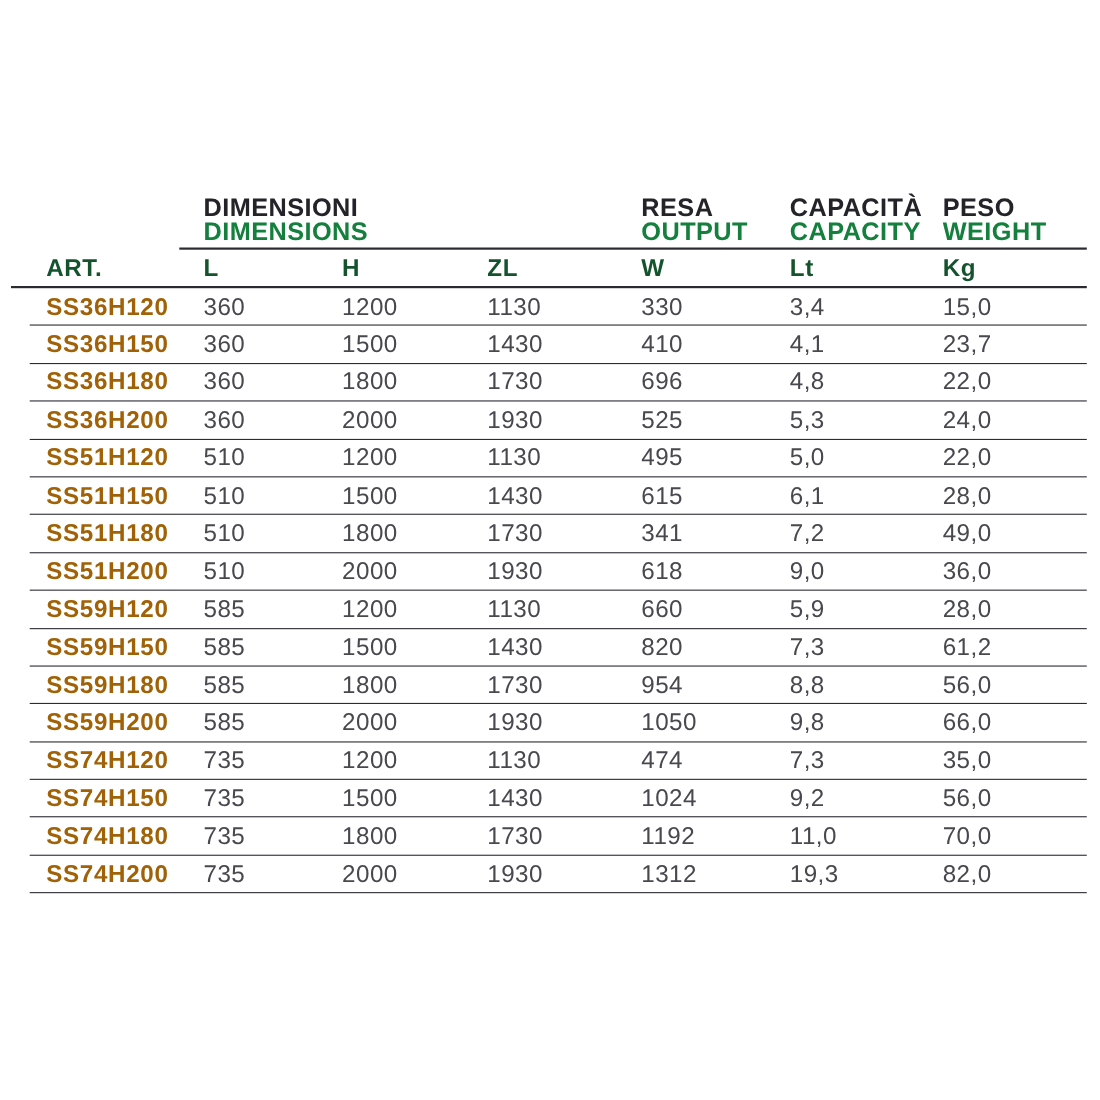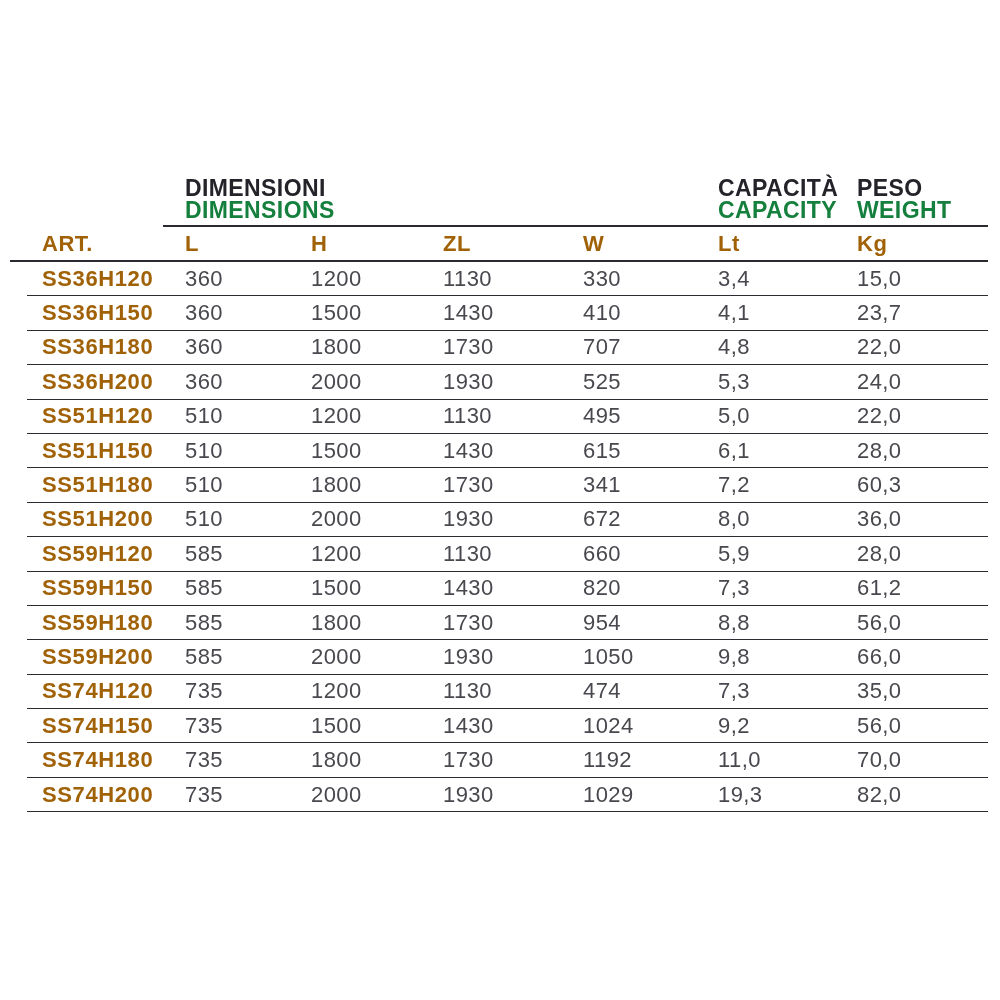--- a/index.html
+++ b/index.html
@@ -69,21 +69,21 @@
   .cols-row {
     display: grid;
     grid-template-columns: 153px 148px 132px 140px 135px 139px 131px;
     height: 33px;
     align-items: center;
     border-bottom: 2px solid #2a2a30;
   }
   .cols-row .hcell {
     font-size: 22px;
     font-weight: 600;
-    color: #a16207;
+    color: #14532d;
     letter-spacing: 0.5px;
     white-space: nowrap;
   }
   .cols-row .c0 { padding-left: 32px; }
   .cols-row .c1 { padding-left: 22px; }
 
   
   .data-row {
     display: grid;
     grid-template-columns: 136px 148px 132px 140px 135px 139px 131px;
@@ -112,20 +112,24 @@
 </head>
 <body>
 
 <div class="page">
   <div class="spec-table">
 
     <div class="group-band">
       <div class="group g-dimensions">
         <span class="it">DIMENSIONI</span>
         <span class="en">DIMENSIONS</span>
+      </div>
+      <div class="group g-output">
+        <span class="it">RESA</span>
+        <span class="en">OUTPUT</span>
       </div>
       <div class="group g-weight">
         <span class="it">PESO</span>
         <span class="en">WEIGHT</span>
       </div>
       <div class="group g-capacity">
         <span class="it">CAPACITÀ</span>
         <span class="en">CAPACITY</span>
       </div>
       <div class="group-underline"></div>
@@ -158,21 +162,21 @@
           <span class="cell num">1430</span>
           <span class="cell num">410</span>
           <span class="cell num">4,1</span>
           <span class="cell num">23,7</span>
         </div>
         <div class="data-row">
           <span class="cell art">SS36H180</span>
           <span class="cell num c1">360</span>
           <span class="cell num">1800</span>
           <span class="cell num">1730</span>
-          <span class="cell num">707</span>
+          <span class="cell num">696</span>
           <span class="cell num">4,8</span>
           <span class="cell num">22,0</span>
         </div>
         <div class="data-row">
           <span class="cell art">SS36H200</span>
           <span class="cell num c1">360</span>
           <span class="cell num">2000</span>
           <span class="cell num">1930</span>
           <span class="cell num">525</span>
           <span class="cell num">5,3</span>
@@ -196,29 +200,29 @@
           <span class="cell num">6,1</span>
           <span class="cell num">28,0</span>
         </div>
         <div class="data-row">
           <span class="cell art">SS51H180</span>
           <span class="cell num c1">510</span>
           <span class="cell num">1800</span>
           <span class="cell num">1730</span>
           <span class="cell num">341</span>
           <span class="cell num">7,2</span>
-          <span class="cell num">60,3</span>
+          <span class="cell num">49,0</span>
         </div>
         <div class="data-row">
           <span class="cell art">SS51H200</span>
           <span class="cell num c1">510</span>
           <span class="cell num">2000</span>
           <span class="cell num">1930</span>
-          <span class="cell num">672</span>
-          <span class="cell num">8,0</span>
+          <span class="cell num">618</span>
+          <span class="cell num">9,0</span>
           <span class="cell num">36,0</span>
         </div>
         <div class="data-row">
           <span class="cell art">SS59H120</span>
           <span class="cell num c1">585</span>
           <span class="cell num">1200</span>
           <span class="cell num">1130</span>
           <span class="cell num">660</span>
           <span class="cell num">5,9</span>
           <span class="cell num">28,0</span>
@@ -275,20 +279,20 @@
           <span class="cell num">1730</span>
           <span class="cell num">1192</span>
           <span class="cell num">11,0</span>
           <span class="cell num">70,0</span>
         </div>
         <div class="data-row">
           <span class="cell art">SS74H200</span>
           <span class="cell num c1">735</span>
           <span class="cell num">2000</span>
           <span class="cell num">1930</span>
-          <span class="cell num">1029</span>
+          <span class="cell num">1312</span>
           <span class="cell num">19,3</span>
           <span class="cell num">82,0</span>
         </div>
       </div>
 
   </div>
 </div>
 
 </body></html>

